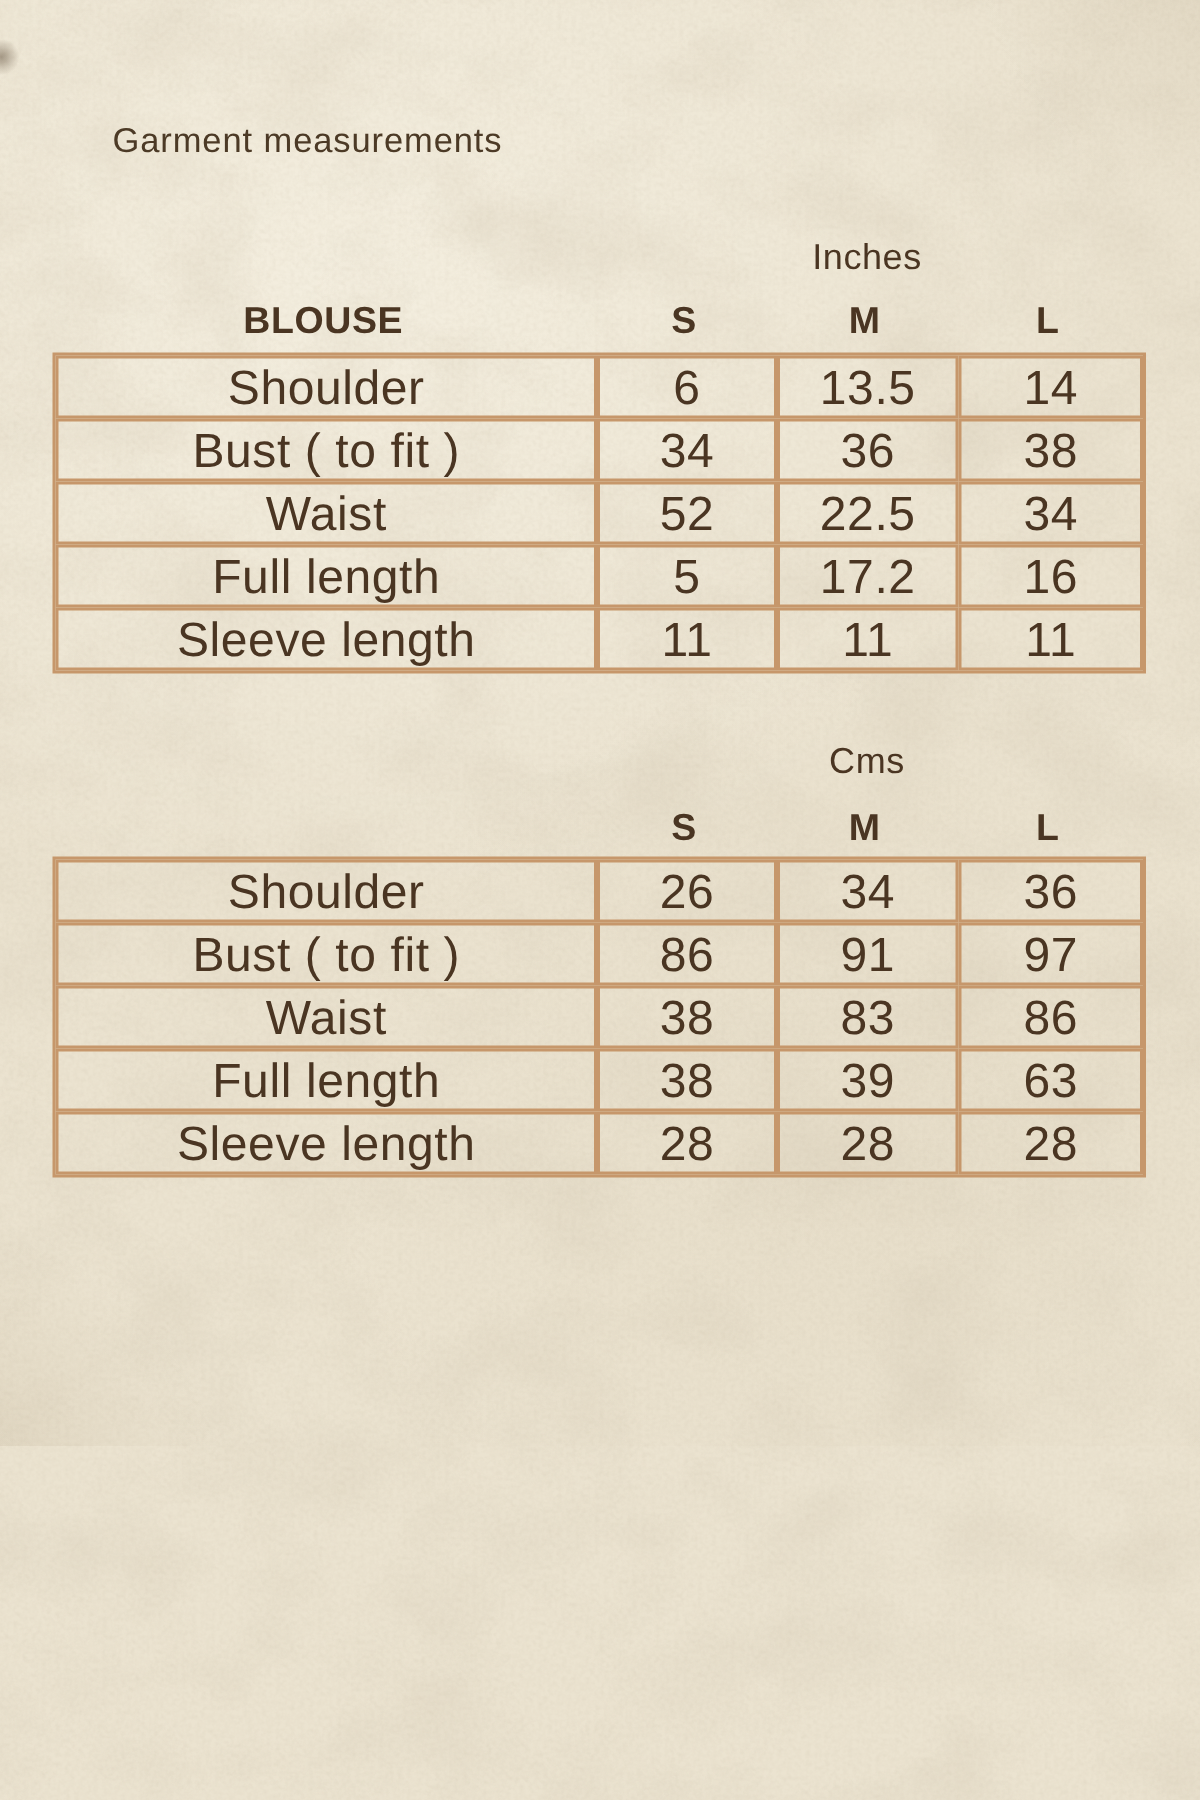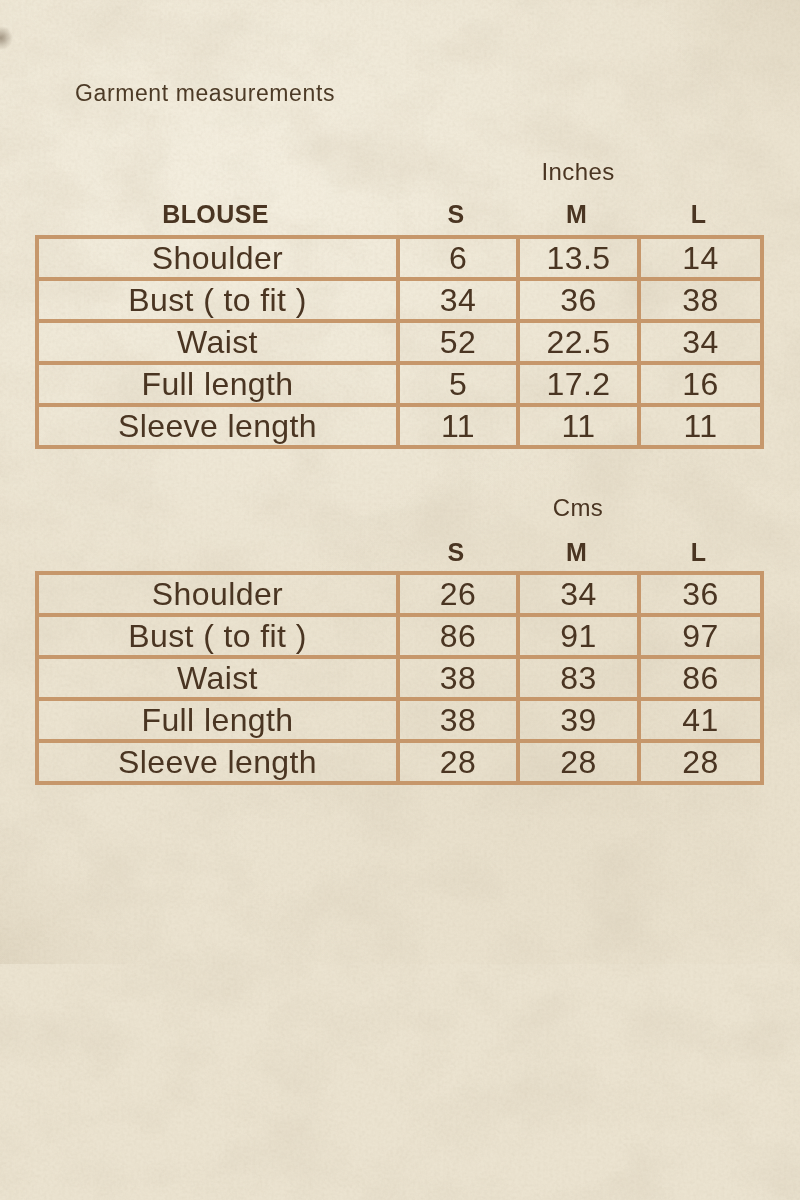--- a/index.html
+++ b/index.html
@@ -178,21 +178,21 @@
             <tr>
               <td>Waist</td>
               <td>38</td>
               <td>83</td>
               <td>86</td>
             </tr>
             <tr>
               <td>Full length</td>
               <td>38</td>
               <td>39</td>
-              <td>41</td>
+              <td>63</td>
             </tr>
             <tr>
               <td>Sleeve length</td>
               <td>28</td>
               <td>28</td>
               <td>28</td>
             </tr>
           </tbody>
       </table>
     </section>

